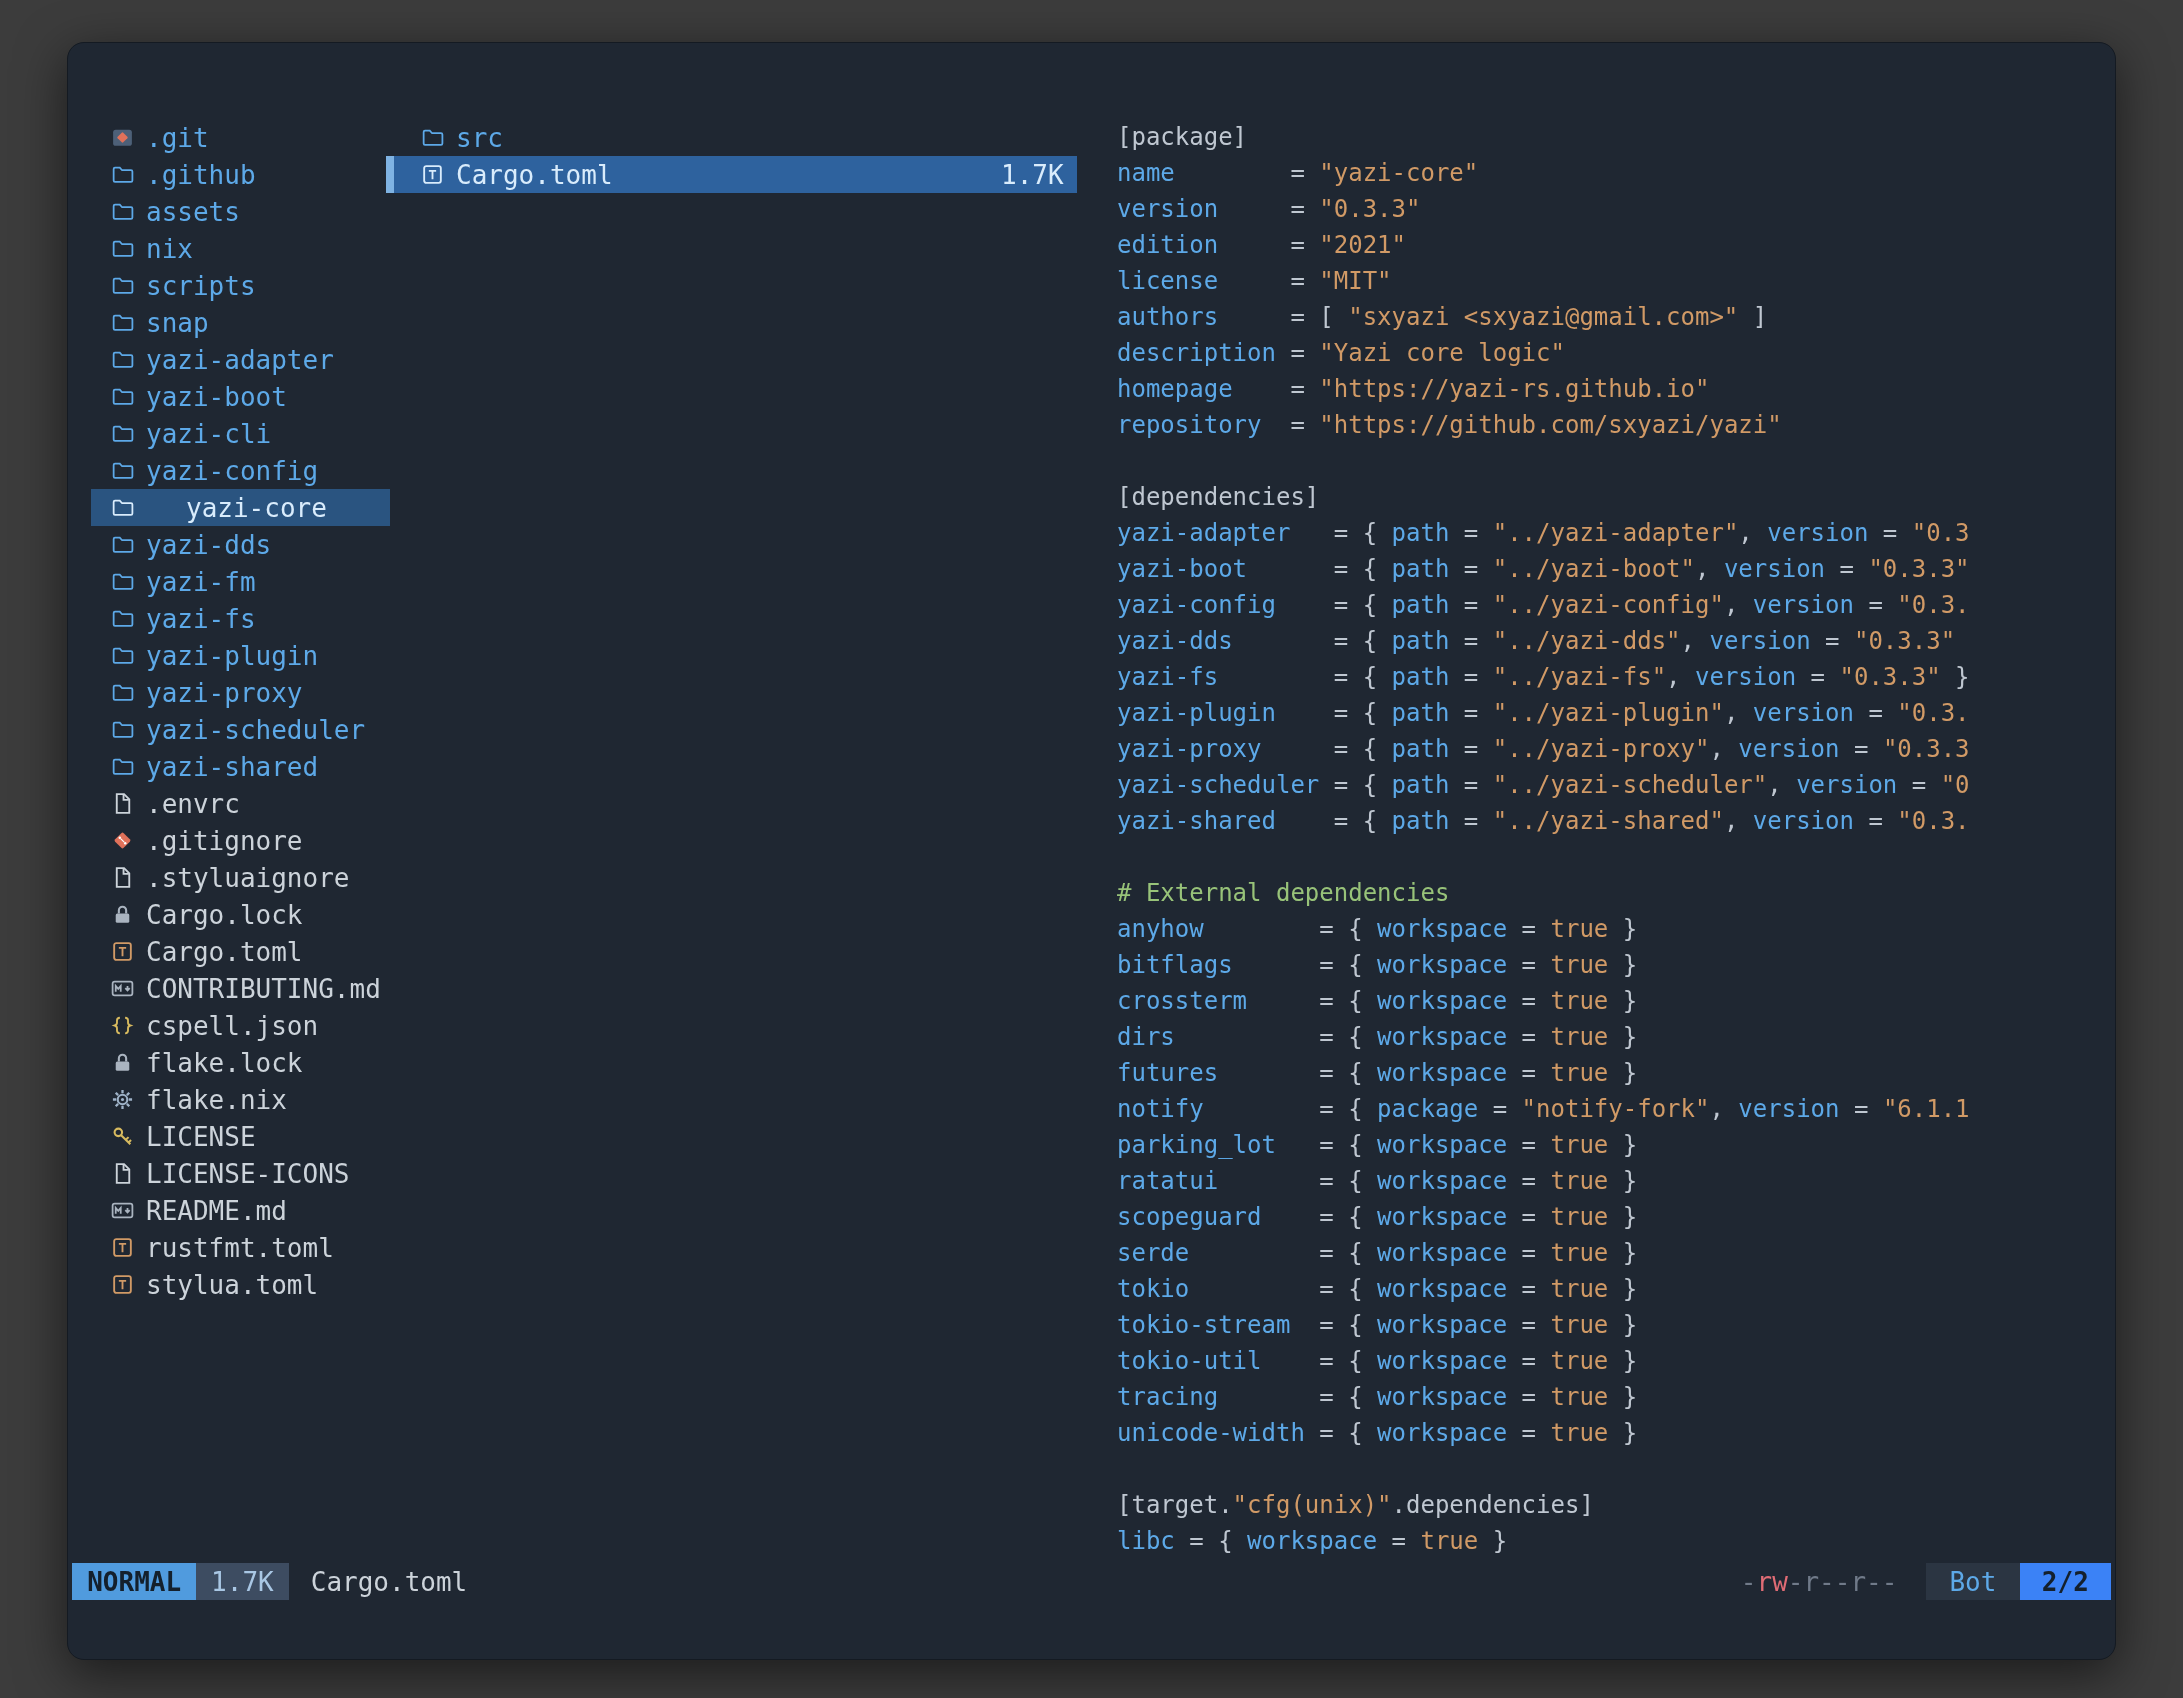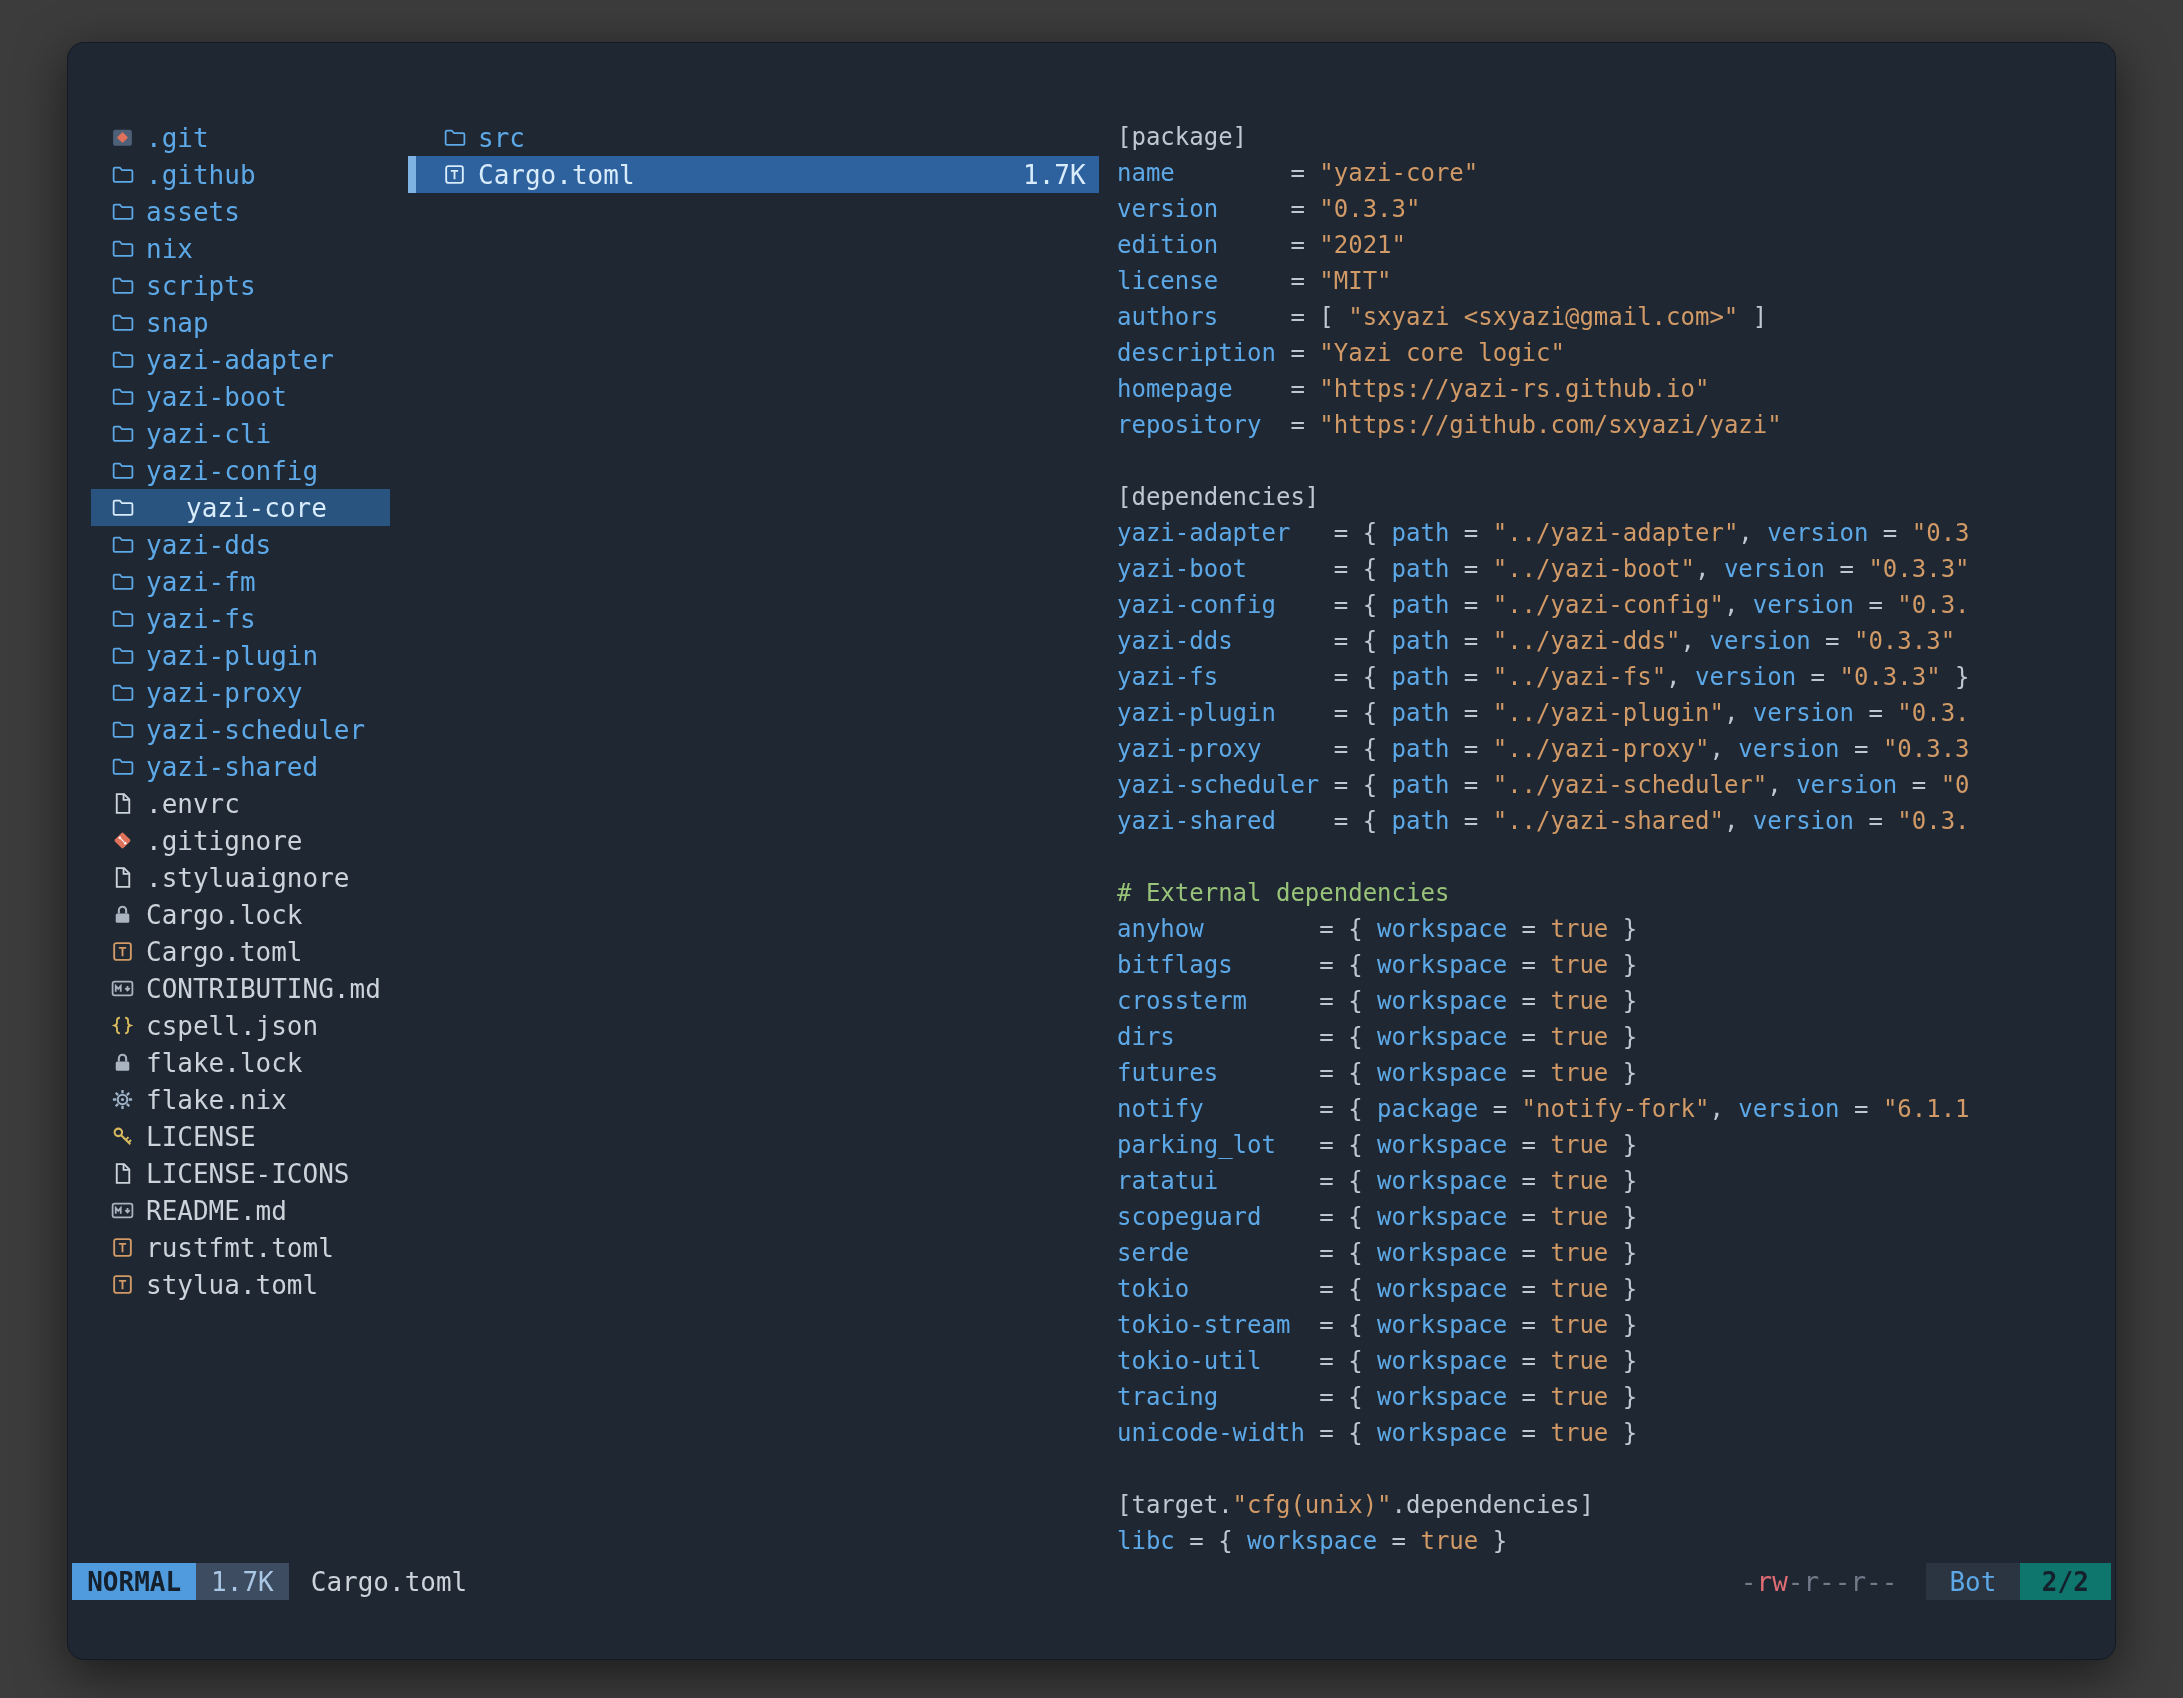--- a/index.html
+++ b/index.html
@@ -11,21 +11,21 @@
   }
   .window {
     position:absolute; left:67px; top:42px; width:2049px; height:1618px;
     background:#1f2732; border-radius:17px;
     border:0.8px solid #141a22;
     box-shadow:0 13.4px 50px rgba(0,0,0,.55);
     overflow:hidden;
   }
   .pane { position:absolute; top:76px; font-size:26px; }
   .pane-left  { left:22.7px;  width:299px; }
-  .pane-mid   { left:340px; width:691px; }
+  .pane-mid   { left:318px; width:691px; }
   .pane-right { left:1049px; width:978px; height:1443px; overflow:hidden; }
 
   .row {
     position:relative; display:flex; align-items:center;
     height:37px; white-space:pre; overflow:hidden;
   }
   .pane-left .row { padding:0 8.4px 0 19.3px; }
   .pane-mid  .row { padding:0 13.4px 0 34px; }
   .row .icon { width:25px; height:25px; flex:0 0 25px; margin-right:11px; color:currentColor; }
   .label.dir  { color:#5da9e8; }
@@ -49,21 +49,21 @@
   }
   .chip { height:37px; display:flex; align-items:center; padding:0 15px; }
   .chip-mode { background:#509bde; color:#14202c; font-weight:bold; }
   .chip-size { background:#3d4c61; color:#a9c7e4; }
   .sb-filename { margin-left:22px; color:#ccd3da; }
   .sb-right { margin-left:auto; display:flex; align-items:center;text-align:center; }
   .perms { margin-right:28.5px; white-space:pre; }
   .perms .pd { color:#707a89; }
   .perms .pw { color:#e06c75; }
   .chip-bot { background:#2b3542; color:#5da9e8; padding:0 23.5px; }
-  .chip-pos { background:#0f766e; color:#14202c; font-weight:bold; padding:0 22px; }
+  .chip-pos { background:#3b82f6; color:#14202c; font-weight:bold; padding:0 22px; }
 
   .defs { position:absolute; width:0; height:0; overflow:hidden; }
 </style>
 </head>
 <body>
 
 <svg class="defs" xmlns="http://www.w3.org/2000/svg">
   <symbol id="i-folder" viewBox="0 0 24 24">
     <path d="M3.5 6.8c0-.7.6-1.3 1.3-1.3h4.6l2.2 2.4h8.6c.7 0 1.3.6 1.3 1.3v8.5c0 .7-.6 1.3-1.3 1.3H4.8c-.7 0-1.3-.6-1.3-1.3z" fill="none" stroke="currentColor" stroke-width="1.7"></path>
   </symbol>

